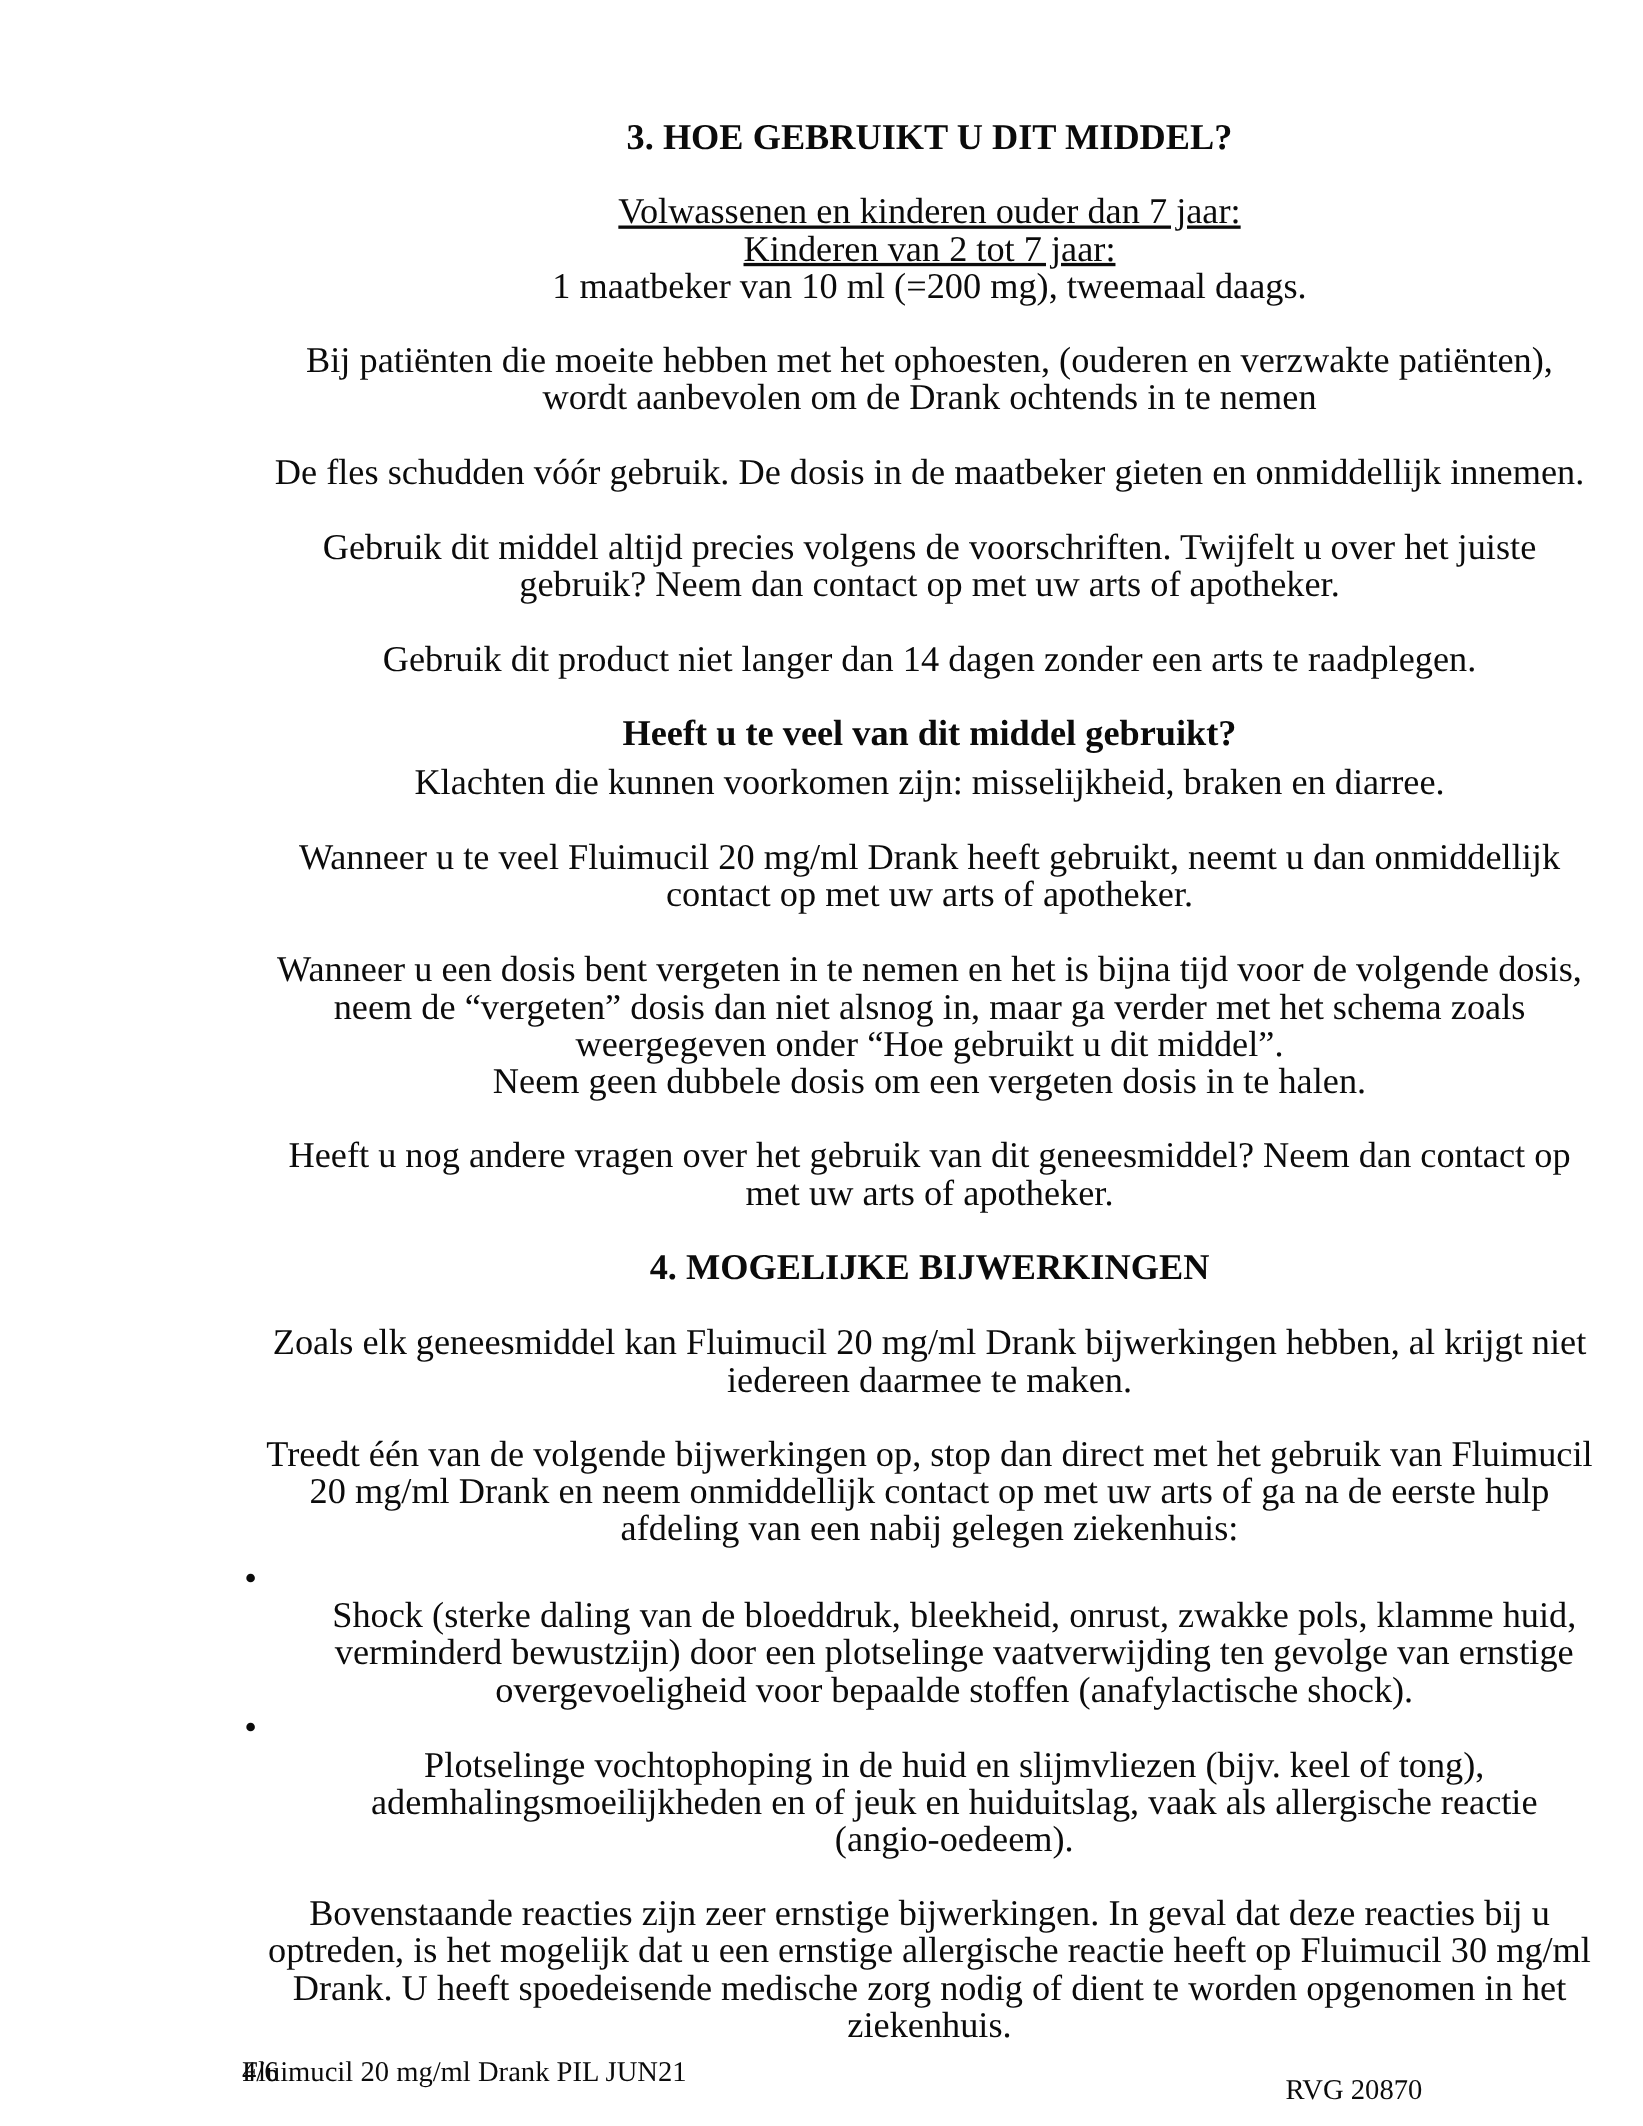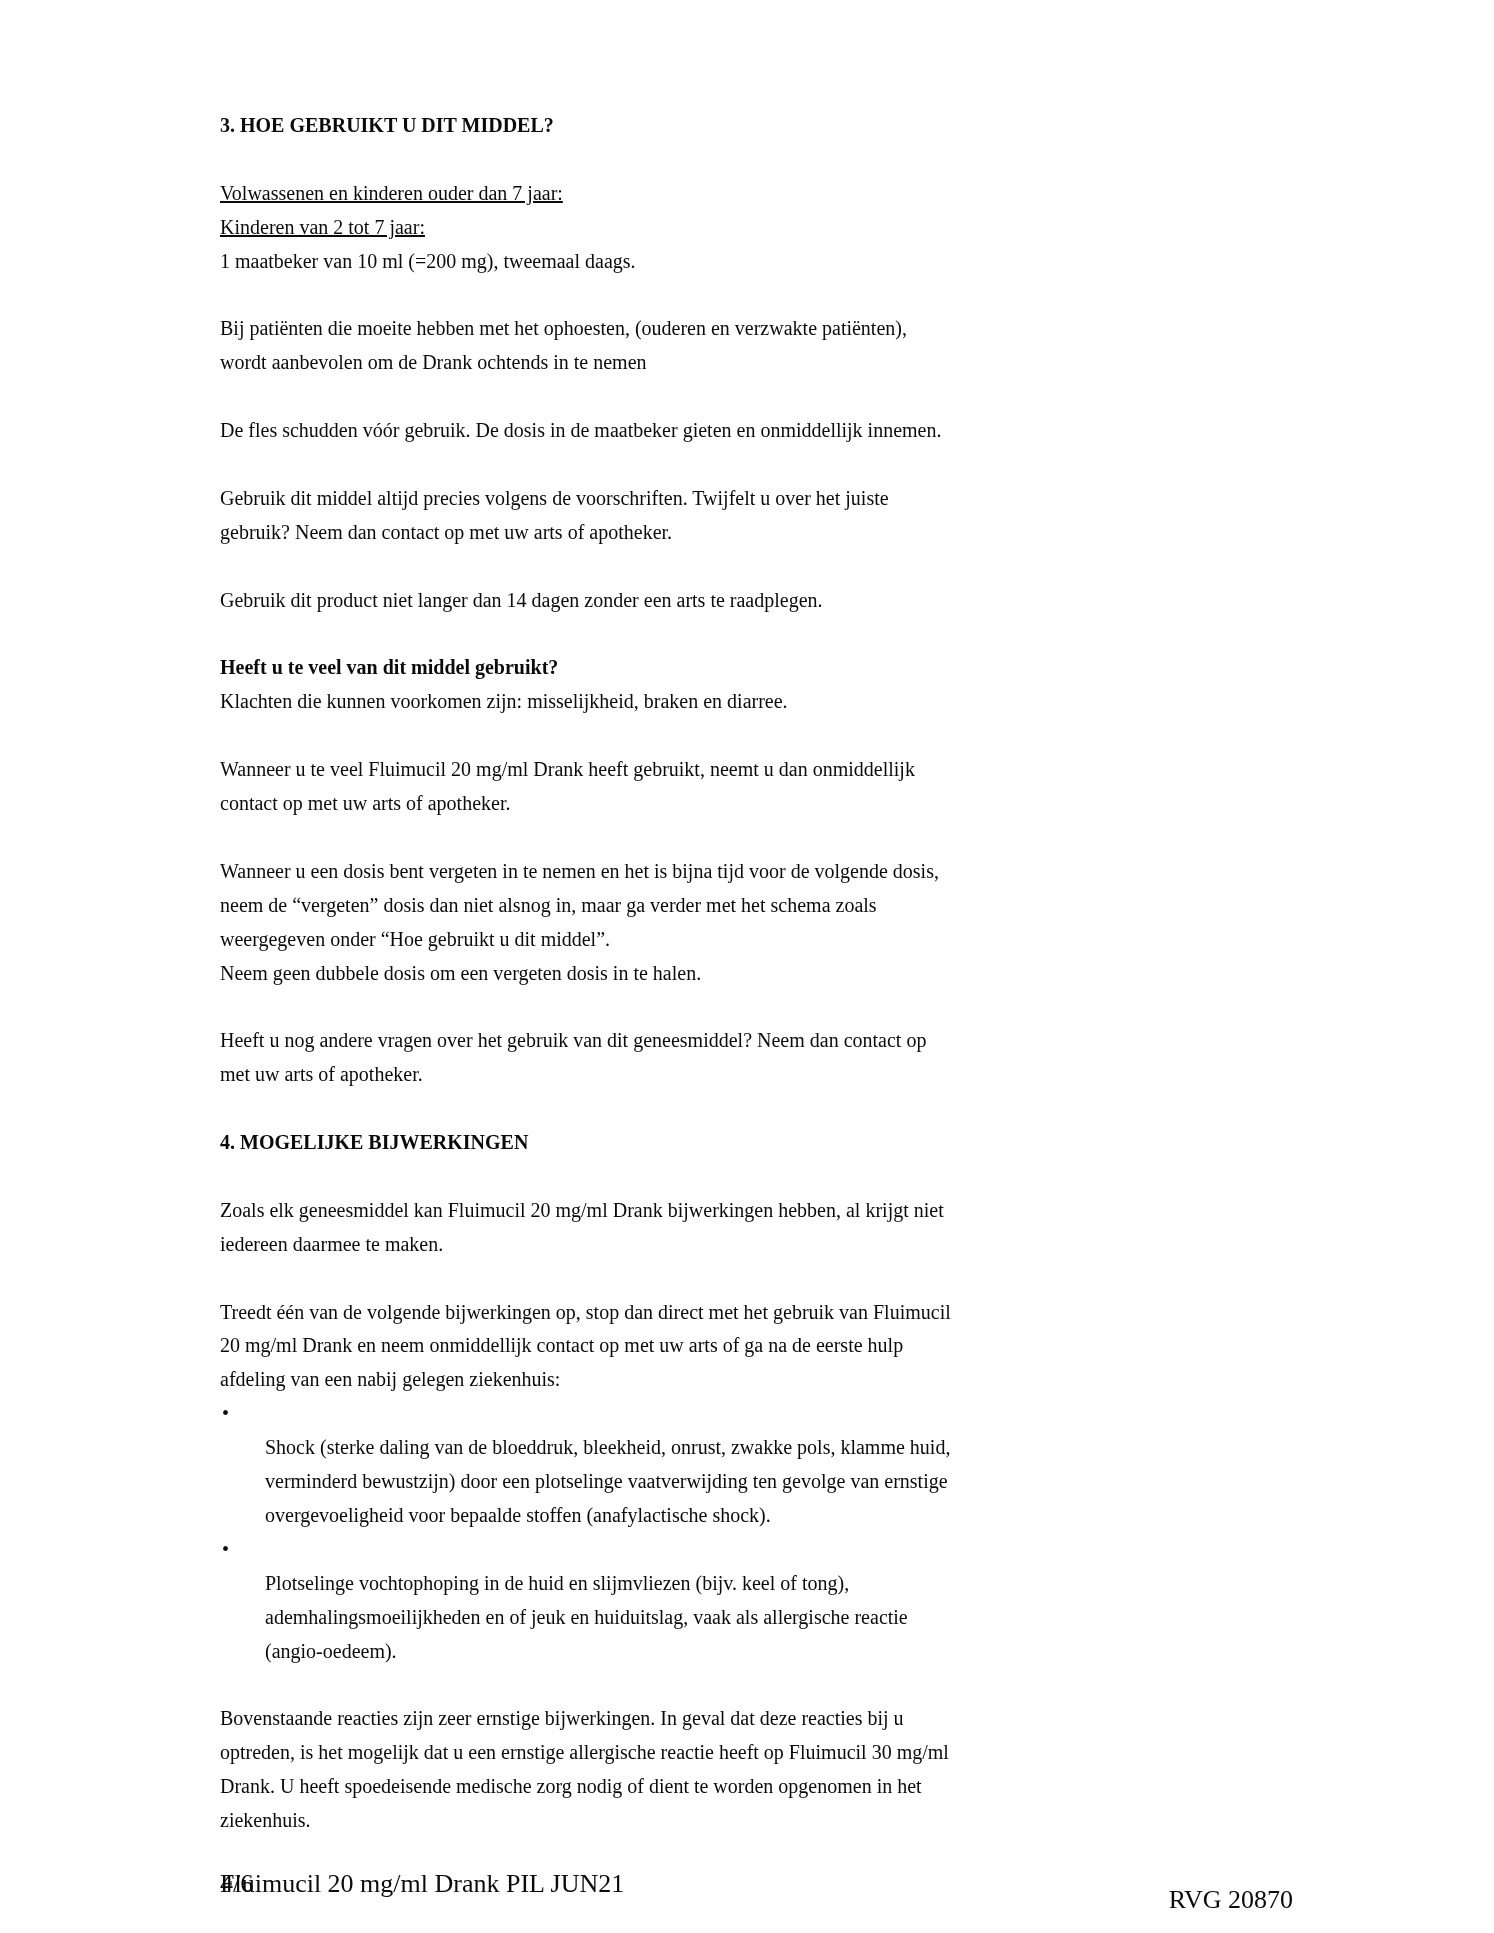--- a/index.html
+++ b/index.html
@@ -10,25 +10,26 @@
     background: #ffffff;
     color: #0b0b0b;
     font-family: "Liberation Serif", "DejaVu Serif", serif;
     overflow: hidden;
   }
   .doc {
     position: absolute;
     left: 220px;
     top: 109px;
     width: 1250px;
-    font-size: 20px;
+    font-size: 33px;
     line-height: 33.9px;
+    text-align: center;
   }
   .blk { margin: 0 0 33.9px 0; }
-  .tight { margin: 0; }
+  .tight { margin: 11px; }
   .para { white-space: pre-line; }
   .bold { font-weight: bold; }
   .u { text-decoration: underline; }
   ul.bullets {
     list-style: none;
     margin: 0 0 33.9px 0;
     padding: 0;
   }
   ul.bullets li {
     position: relative;

